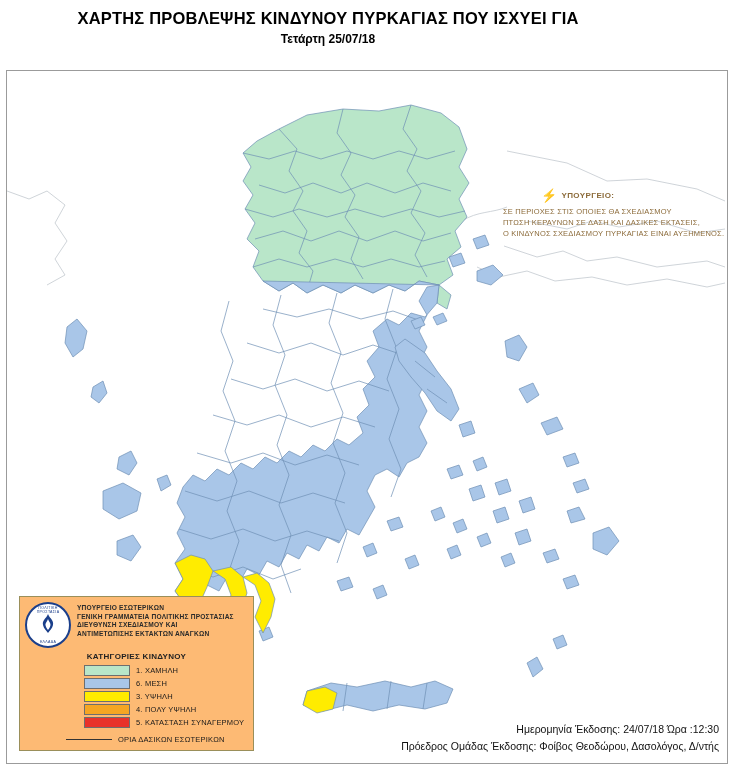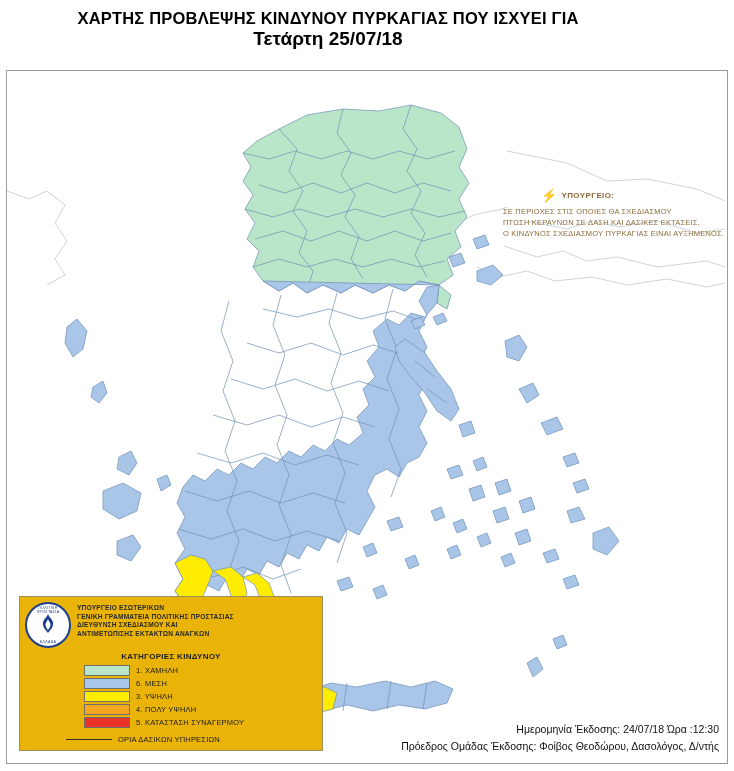--- a/index.html
+++ b/index.html
@@ -28,21 +28,21 @@
     width: 656px;
     text-align: center;
   }
   .title-line1 {
     font-size: 16.5px;
     font-weight: bold;
     letter-spacing: 0.2px;
     line-height: 20px;
   }
   .title-line2 {
-    font-size: 19px;
+    font-size: 12px;
     font-weight: bold;
     line-height: 22px;
   }
   
   .map-frame {
     position: absolute;
     left: 6px;
     top: 70px;
     width: 722px;
     height: 694px;
@@ -86,23 +86,23 @@
   }
   .note-body {
     text-align: left;
     padding-left: 28px;
   }
   
   .legend {
     position: absolute;
     left: 12px;
     top: 525px;
-    width: 304px;
+    width: 235px;
     height: 155px;
-    background: #eab308;
+    background: #fdba74;
     border: 1px solid #9a8f5a;
     box-sizing: border-box;
   }
   .legend-header {
     display: flex;
     align-items: flex-start;
     padding: 5px 5px 0 5px;
     gap: 6px;
   }
   .emblem {
@@ -405,21 +405,21 @@
           <span class="legend-label">4. ΠΟΛΥ ΥΨΗΛΗ</span>
         </div>
         <div class="legend-row">
           <span class="swatch" style="background:#e8322a"></span>
           <span class="legend-label">5. ΚΑΤΑΣΤΑΣΗ ΣΥΝΑΓΕΡΜΟΥ</span>
         </div>
       </div>
 
       <div class="legend-footer">
         <span class="legend-line"></span>
-        <span class="legend-label">ΟΡΙΑ ΔΑΣΙΚΩΝ ΥΠΗΡΕΣΙΩΝ</span>
+        <span class="legend-label">ΟΡΙΑ ΔΑΣΙΚΩΝ ΕΣΩΤΕΡΙΚΩΝ</span>
       </div>
     </div>
 
     <div class="issue-block">
       <div class="issue-line">Ημερομηνία Έκδοσης: 24/07/18  Ώρα :12:30</div>
       <div class="issue-line">Πρόεδρος Ομάδας Έκδοσης: Φοίβος Θεοδώρου,  Δασολόγος, Δ/ντής</div>
     </div>
 
   </div>
 </div>

